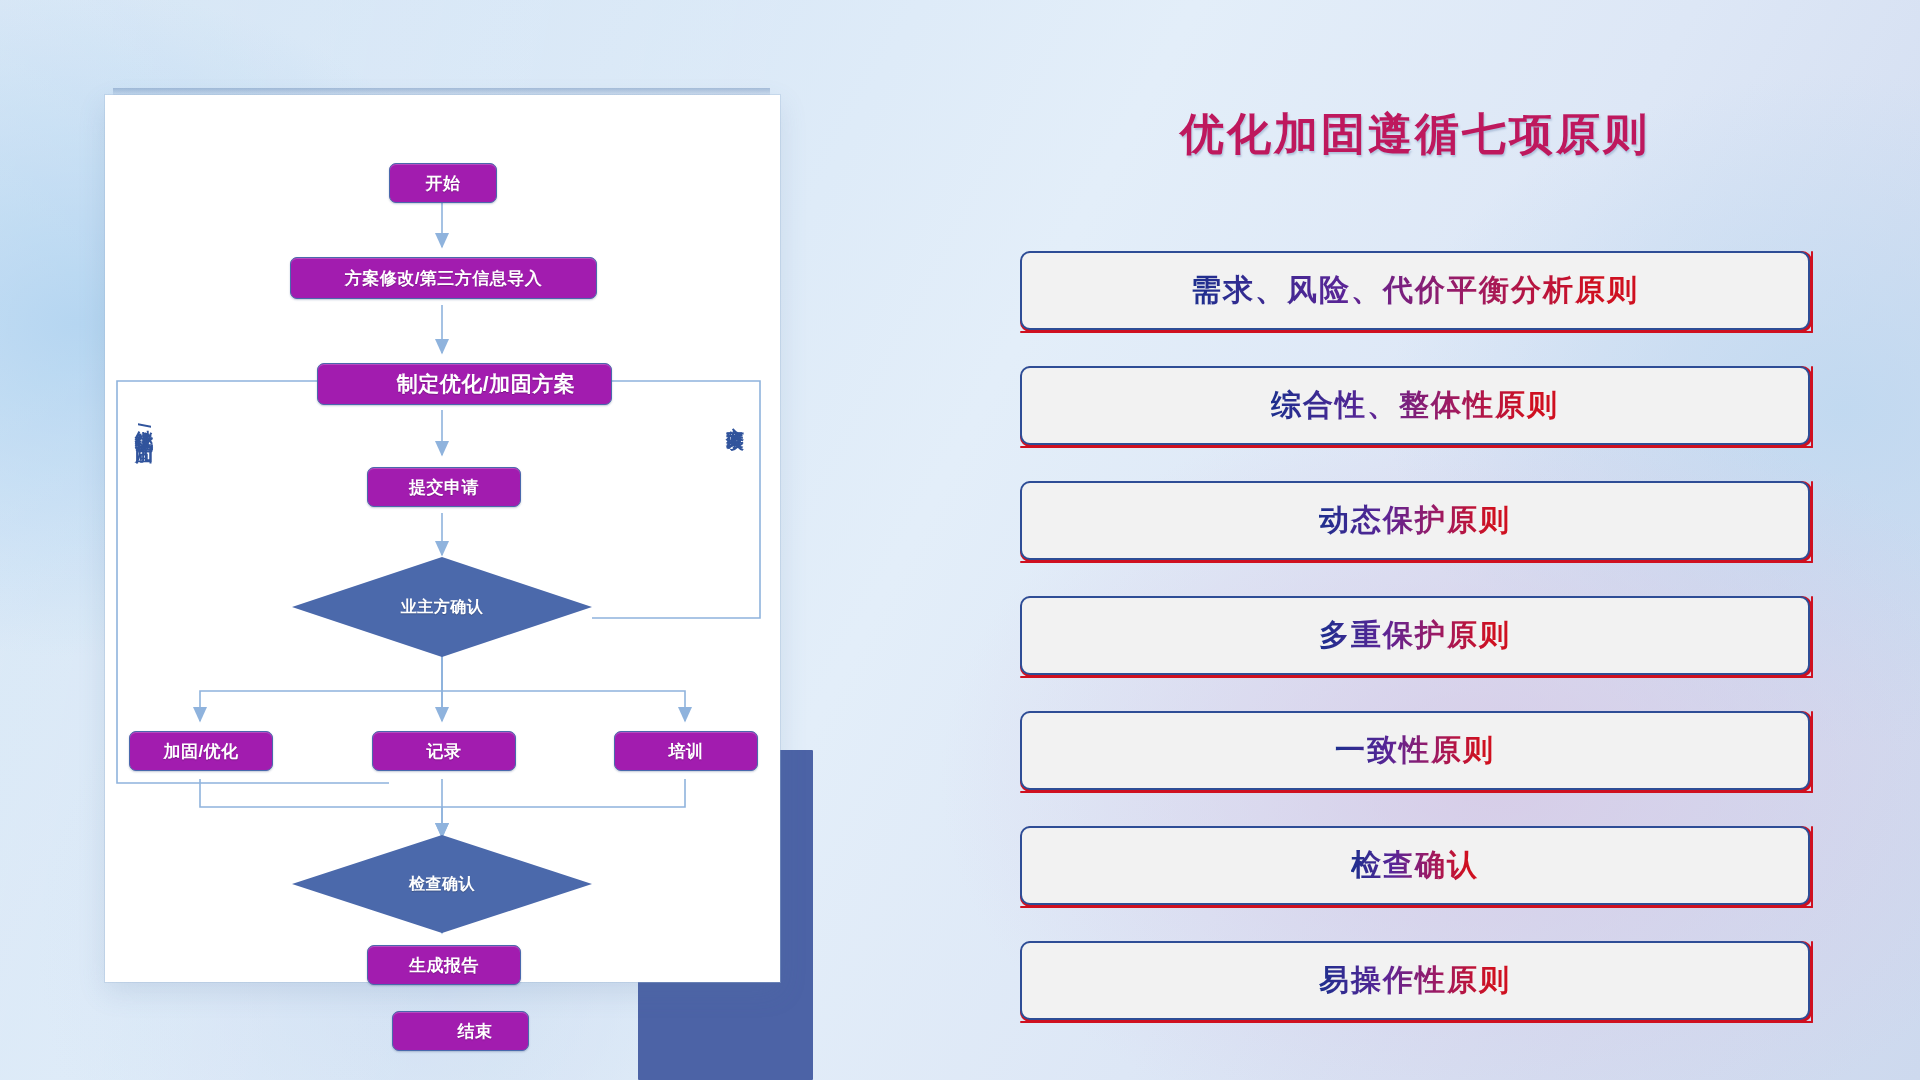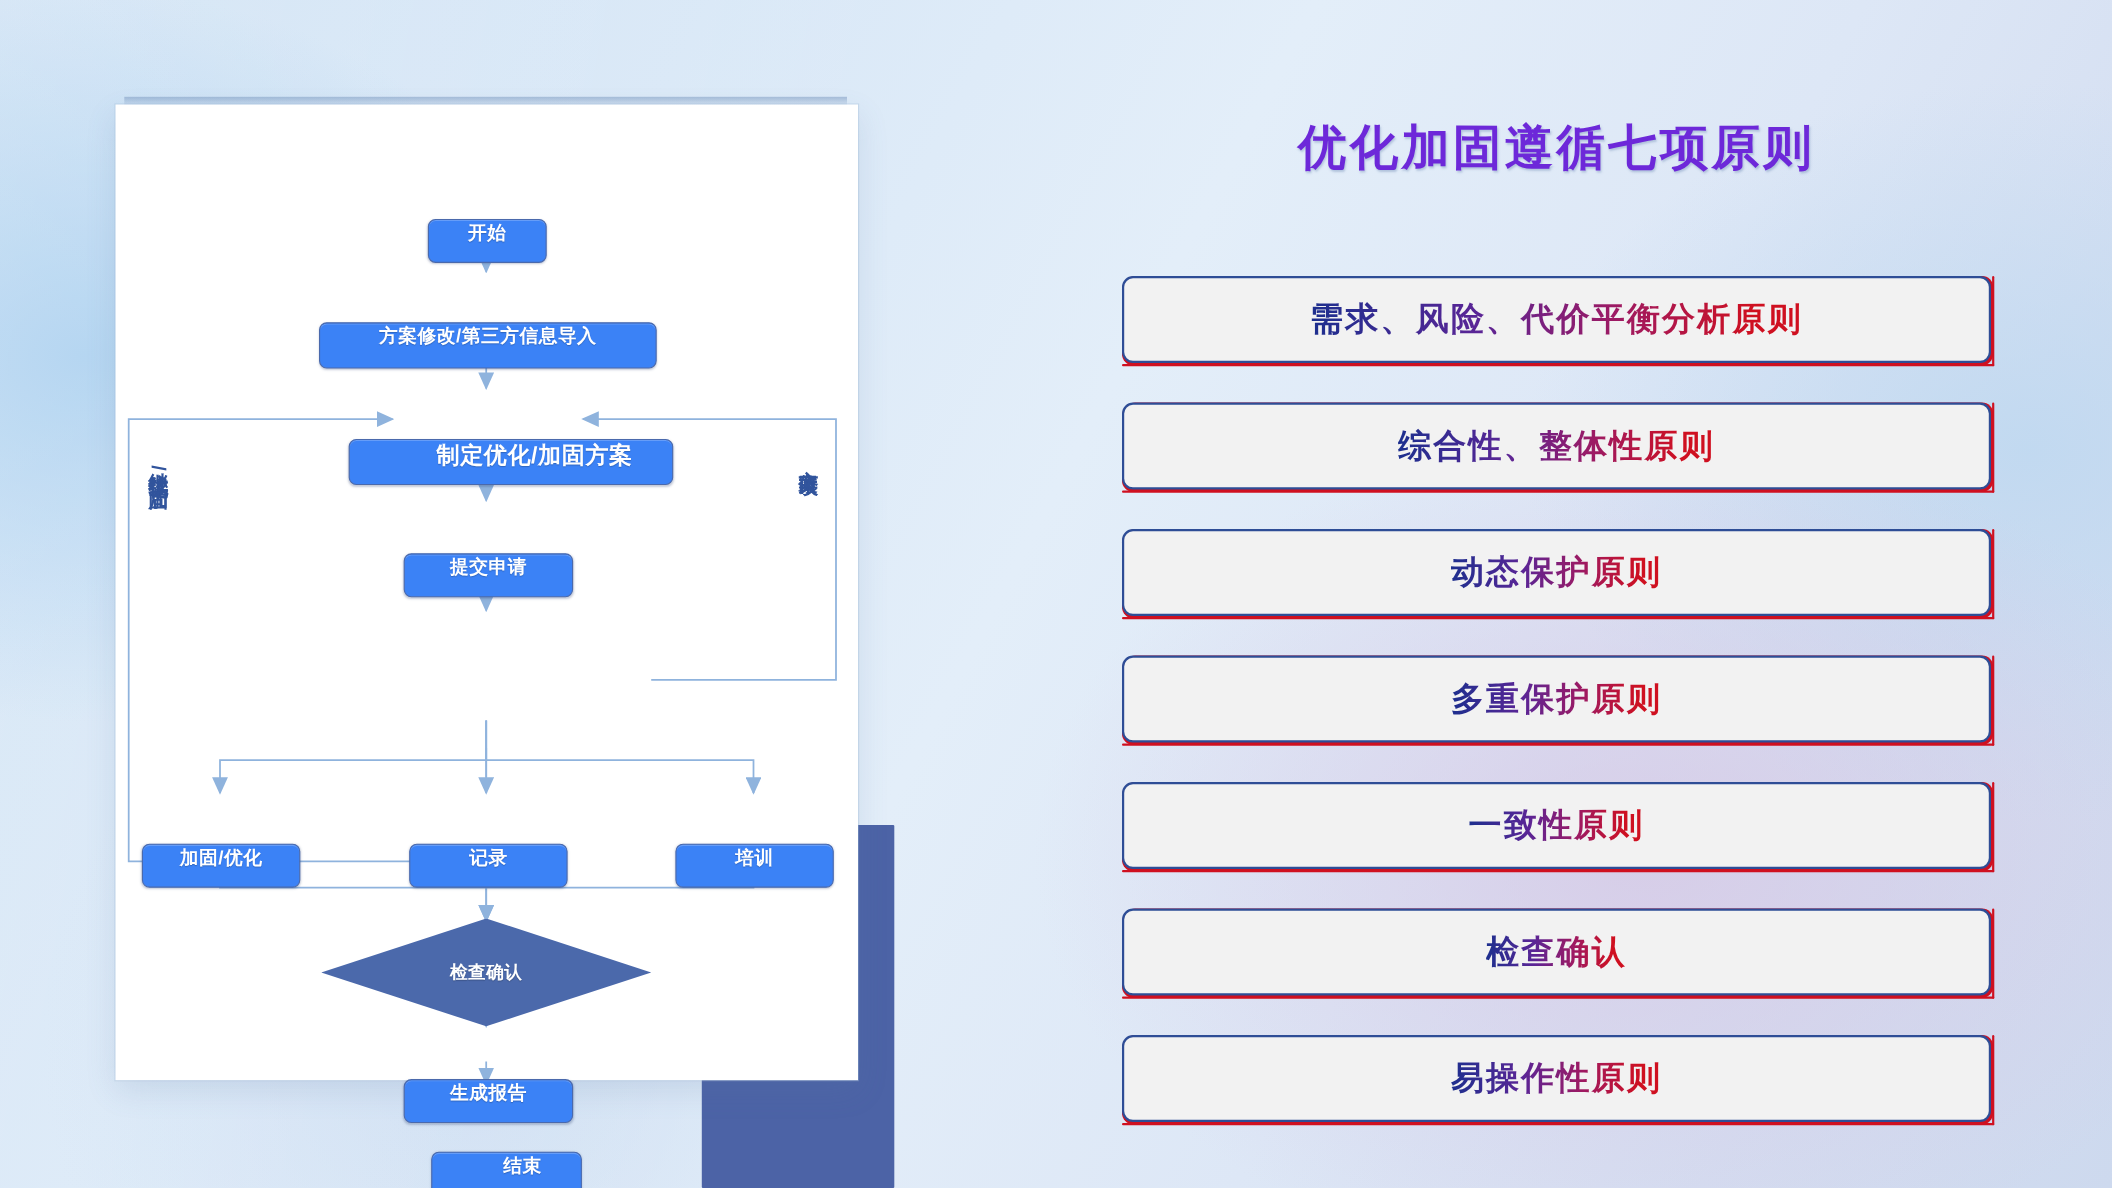--- a/index.html
+++ b/index.html
@@ -36,30 +36,29 @@
   }
   #flow-card:before{
     content:"";position:absolute;left:8px;right:10px;top:-7px;height:7px;
     background:linear-gradient(180deg,rgba(120,150,190,.55),rgba(120,150,190,.12));
   }
 
   
   #flow-svg{position:absolute;left:0;top:0;}
 
   .node{
-    position:absolute;display:flex;justify-content:center;
-    background:#3b82f6;color:#ffffff;
+    position:absolute;display:flex;align-items:center;justify-content:center;
+    background:#a21caf;color:#ffffff;
     border-radius:7px;
     font-weight:bold;
     text-shadow:0 1px 1px rgba(0,0,0,.22);
     box-shadow:inset 0 1px 0 rgba(255,255,255,.22), 0 1px 2px rgba(40,60,110,.28);
     border:1px solid #4a69ac;
     white-space:nowrap;
     letter-spacing:.5px;
-    margin-top:36px;
   }
   .diamond{
     position:absolute;display:flex;align-items:center;justify-content:center;
     color:#fff;font-weight:bold;white-space:nowrap;
     text-shadow:0 1px 1px rgba(0,0,0,.22);
     letter-spacing:.5px;
   }
   .diamond .dshape{
     position:absolute;inset:0;background:#4b69ab;
     clip-path:polygon(50% 0,100% 50%,50% 100%,0 50%);
@@ -70,21 +69,21 @@
     position:absolute;
     writing-mode:vertical-rl;
     color:#31549c;font-weight:bold;font-size:18px;letter-spacing:2px;
     white-space:nowrap;
   }
 
   
   #right{position:absolute;left:1020px;top:0;width:900px;height:1080px;}
   #right-title{
     position:absolute;left:0;top:105px;width:790px;text-align:center;
-    font-size:44px;font-weight:bold;color:#6d28d9;letter-spacing:3px;
+    font-size:44px;font-weight:bold;color:#be185d;letter-spacing:3px;
     text-shadow:1px 2px 2px rgba(90,120,170,.35);
   }
   #cards{position:absolute;left:0px;top:232px;width:790px;}
   .pcard{
     position:relative;height:75px;margin-bottom:36px;
     background:#f2f2f2;
     border-radius:10px;
     border-top:2.5px solid #2e4d96;
     border-left:2.5px solid #2e4d96;
     border-right:2.5px solid #2e4d96;
@@ -163,20 +162,24 @@
     </div>
 
     <div class="node" style="left:212px;top:268px;width:250px;height:40px;font-size:21px;padding-left:43px;">
       <span>制定优化/加固方案</span>
     </div>
 
     <div class="node" style="left:262px;top:372px;width:152px;height:38px;font-size:17px;">
       <span>提交申请</span>
     </div>
 
+    <div class="diamond" style="left:187px;top:462px;width:300px;height:100px;font-size:16px;">
+      <div class="dshape"></div>
+      <span>业主方确认</span>
+    </div>
 
     <div class="node" style="left:24px;top:636px;width:142px;height:38px;font-size:17px;">
       <span>加固/优化</span>
     </div>
 
     <div class="node" style="left:267px;top:636px;width:142px;height:38px;font-size:17px;">
       <span>记录</span>
     </div>
 
     <div class="node" style="left:509px;top:636px;width:142px;height:38px;font-size:17px;">

